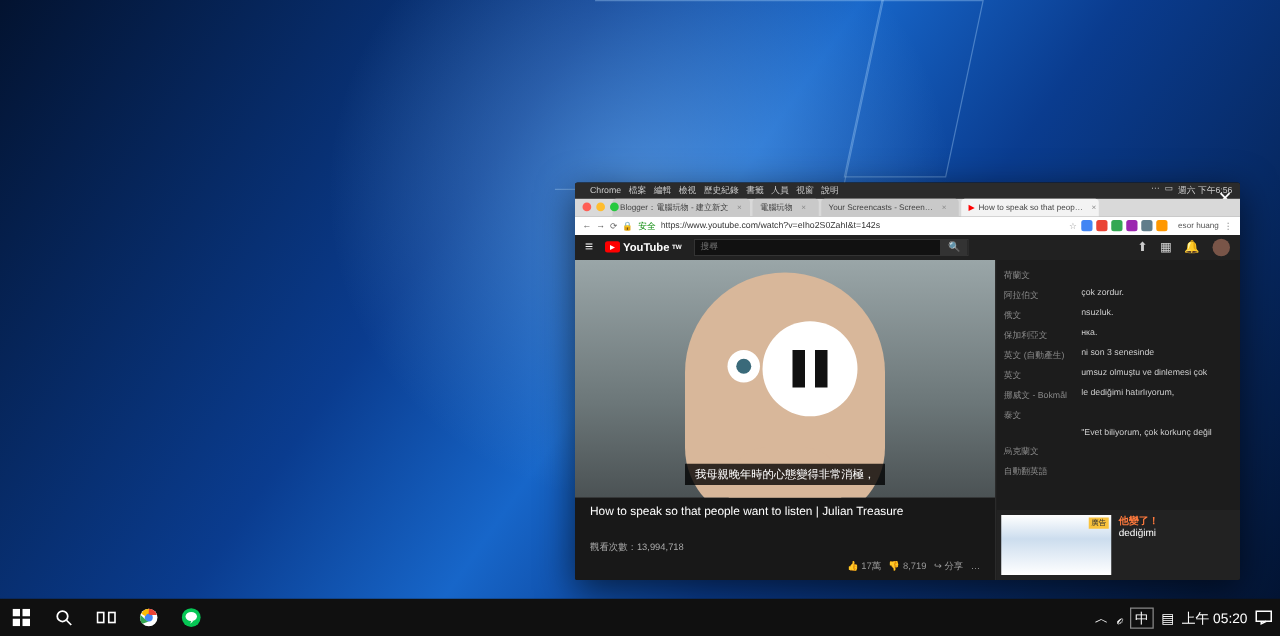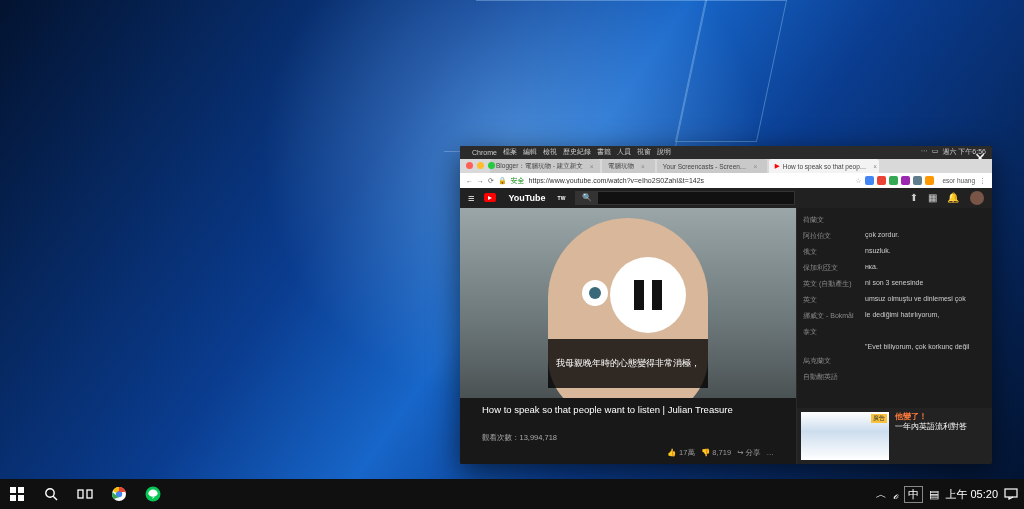--- a/index.html
+++ b/index.html
@@ -53,21 +53,21 @@
 
 .url-bar { height:16px; background:#fff; display:flex; align-items:center; padding:0 6px; font-size:7px; color:#555; gap:4px; }
 .url-bar .addr { flex:1; color:#333; white-space:nowrap; overflow:hidden; }
 .url-bar .nav-icons { display:flex; gap:4px; color:#666; }
 .url-bar .ext-icons { display:flex; gap:3px; }
 .ext-icons span { width:9px; height:9px; border-radius:2px; }
 .user-chip { font-size:6.5px; color:#555; margin-left:4px; }
 
 
 .yt-header { height:22px; background:#212121; display:flex; align-items:center; padding:0 8px; gap:10px; }
-.yt-logo { color:#fff; font-size:9px; font-weight:bold; display:flex; align-items:center; gap:12px;}
+.yt-logo { color:#fff; font-size:9px; font-weight:bold; display:flex; align-items:center; gap:2px;}
 .yt-logo .play { background:#f00; width:12px; height:9px; border-radius:2px; display:flex; align-items:center; justify-content:center;}
 .yt-logo .play::after{content:""; border-left:4px solid #fff; border-top:2.5px solid transparent; border-bottom:2.5px solid transparent;}
 .yt-sup { font-size:5px; vertical-align:super;}
 .yt-search { flex:0 0 220px; background:#111; border:1px solid #333; height:14px; display:flex; }
 .yt-search input { flex:1; background:transparent; border:none; color:#ccc; font-size:7px; padding:0 4px; outline:none;}
 .yt-search .mag { width:22px; background:#333; display:flex; align-items:center; justify-content:center; font-size:8px; color:#888;}
 .yt-icons { margin-left:auto; display:flex; gap:10px; color:#ccc; font-size:10px; align-items:center;}
 
 
 .yt-body { flex:1; display:flex; background:#181818; }
@@ -76,23 +76,23 @@
 
 .face { position:absolute; left:50%; top:58%; transform:translate(-50%,-50%); width:160px; height:200px; background:#d8b79a; border-radius:80px 80px 60px 60px; }
 .face::before, .face::after { content:""; position:absolute; width:26px; height:26px; background:#fff; border-radius:50%; top:62px; }
 .face::before{ left:34px;} .face::after{ right:34px;}
 .eye-l,.eye-r{ position:absolute; width:12px; height:12px; background:#3a6a7a; border-radius:50%; top:69px;}
 .eye-l{left:41px;} .eye-r{right:41px;}
 .hands { position:absolute; left:50%; bottom:-10px; transform:translateX(-50%); width:90px; height:70px; background:#d8b79a; border-radius:30px 30px 0 0; }
 .backdrop { position:absolute; inset:0; background:linear-gradient(#9aa6a8,#6c7779 60%, #4b5254);}
 .pause-badge { position:absolute; left:56%; top:46%; transform:translate(-50%,-50%); width:76px; height:76px; border-radius:50%; background:#fff; display:flex; align-items:center; justify-content:center; gap:8px;}
 .pause-badge span{ width:10px; height:30px; background:#111;}
-.caption-band { position:absolute; bottom:10px; left:50%; transform:translateX(-50%); background:rgba(0,0,0,0.78); padding:18px 8px; font-size:9px; color:#fff; white-space:nowrap;}
-
-.meta { padding:6px 22px; font-size:8px; color:#aaa; }
+.caption-band { position:absolute; bottom:10px; left:50%; transform:translateX(-50%); background:rgba(0,0,0,0.78); padding:2px 8px; font-size:9px; color:#fff; white-space:nowrap;}
+
+.meta { padding:6px 12px; font-size:8px; color:#aaa; }
 .meta .title { color:#fff; font-size:9.5px; margin-bottom:3px;}
 .meta-row { display:flex; align-items:center; gap:8px; font-size:7.5px;}
 .meta-row .acts { margin-left:auto; display:flex; gap:6px; color:#999;margin-top:30px;}
 .chan-row { display:flex; align-items:center; gap:6px; padding:6px 8px; border-top:1px solid #2a2a2a;}
 .chan-row .avatar { width:18px; height:18px; background:#e62117; border-radius:2px; font-size:5px; color:#fff; display:flex; align-items:center; justify-content:center; flex-direction:column; line-height:1;}
 .chan-row .chan-name { font-size:8px; color:#eee;}
 .chan-row .chan-date { font-size:6.5px; color:#888;}
 .chan-row .sub-btn { margin-left:auto; background:#ddd; color:#555; font-size:7px; padding:3px 6px; border-radius:2px;}
 
 
@@ -183,20 +183,21 @@
   </div>
 
   <div class="yt-header">
     <span style="color:#fff;font-size:11px">≡</span>
     <div class="yt-logo">
       <span class="play"></span>
       <span>YouTube</span>
         <span class="yt-sup">TW</span>
     </div>
     <div class="yt-search">
+      <input placeholder="搜尋" style="">
       <div class="mag">🔍</div>
     </div>
     <div class="yt-icons">
       <span>⬆</span>
       <span>▦</span>
       <span>🔔</span>
       <span style="width:14px;height:14px;border-radius:50%;background:#795548;display:inline-block"></span>
     </div>
   </div>
 
@@ -275,21 +276,21 @@
             <span class="lang">自動翻英語</span>
             <span class="txt"></span>
           </div>
       </div>
       <div class="rec">
         <div class="thumb">
           <span class="ad">廣告</span>
         </div>
         <div class="rt">
           <div class="l1">他變了！</div>
-          <div>一年內英語流利對答</div>
+          <div>dediğimi</div>
         </div>
       </div>
     </div>
   </div>
 </div>
 
 <div class="taskbar">
   <div class="tb-btn">
     <svg width="14" height="14" viewBox="0 0 14 14">
         <rect width="6" height="6" fill="#fff"></rect>

